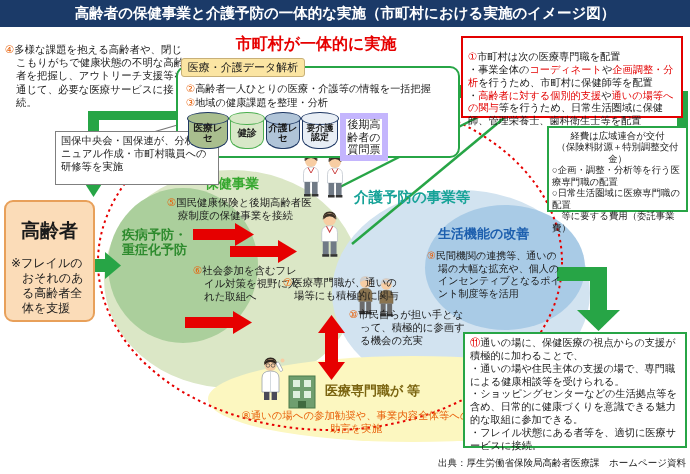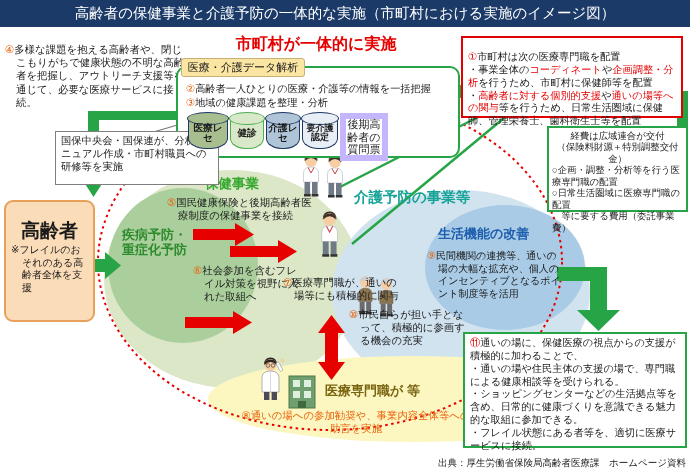--- a/index.html
+++ b/index.html
@@ -1,19 +1,19 @@
 <!DOCTYPE html>
 <html><head>
 <meta charset="utf-8">
 <style>
   body{margin:0;background:#fff}
   .canvas{position:relative;width:690px;height:474px;background:#fff;overflow:hidden;
           font-family:"Liberation Sans","DejaVu Sans",sans-serif;color:#1a1a1a}
   .abs{position:absolute}
-  .titlebar{left:0;top:0;width:690px;height:27px;background:#1b3a68;color:#fff;font-weight:normal;
+  .titlebar{left:0;top:0;width:690px;height:27px;background:#1b3a68;color:#fff;font-weight:bold;
             font-size:14.5px;display:flex;align-items:center;justify-content:center;z-index:7}
   .subtitle{left:176px;top:34px;width:280px;text-align:center;color:#e60000;font-weight:bold;font-size:16px;z-index:4}
   .note{font-size:10.4px;line-height:1.27;z-index:4}
   .hang{padding-left:11px;text-indent:-11px}
   .num{color:#e8620c}
   .ell{position:absolute;border-radius:50%;z-index:1}
   .whitebox{position:absolute;background:#fff;z-index:5}
   .cyl{position:absolute;border:1.6px solid;border-top:none;border-radius:0 0 45% 45%/0 0 35% 35%;
        display:flex;align-items:center;justify-content:center;text-align:center;
        font-size:9.6px;font-weight:bold;line-height:1.05;z-index:6}
@@ -154,21 +154,21 @@
   <div class="abs note hang" style="left:5px;top:43px;width:172px">
     <span class="num">④</span><span>多様な課題を抱える高齢者や、閉じこもりがちで健康状態の不明な高齢者を把握し、アウトリーチ支援等を通じて、必要な医療サービスに接続。</span>
   </div>
 
   <div class="whitebox" style="left:55px;top:131px;width:152px;height:46px;border:1.2px solid #7f7f7f;padding:3px 5px;font-size:10.3px;line-height:1.25">
     <span>国保中央会・国保連が、分析マニュアル作成・市町村職員への研修等を実施</span>
   </div>
 
   <div class="whitebox" style="left:4px;top:200px;width:87px;height:118px;background:#fbdcb8;border:2px solid #e8a05a;border-radius:9px;z-index:4">
     <div style="text-align:center;font-size:19px;font-weight:bold;margin-top:16px">高齢者</div>
-    <div class="hang" style="font-size:10px;line-height:1.25;margin:0 3px 0 5px">※フレイルのおそれのある高齢者全体を支援</div>
+    <div class="hang" style="font-size:12px;line-height:1.25;margin:12px 3px 0 5px">※フレイルのおそれのある高齢者全体を支援</div>
   </div>
 
   <div class="whitebox" style="left:176px;top:66px;width:280px;height:88px;border:2.5px solid #27a546;border-radius:10px;z-index:4"></div>
   <div class="whitebox" style="left:181px;top:58px;width:122px;height:17px;background:#fbe5a3;border:1px solid #c8b078;border-radius:3px;
               font-size:11px;display:flex;align-items:center;justify-content:center;z-index:6">
     <span>医療・介護データ解析</span>
   </div>
   <div class="abs" style="left:186px;top:82px;font-size:10.2px;z-index:6">
     <span class="num">②</span><span>高齢者一人ひとりの医療・介護等の情報を一括把握</span>
   </div>

